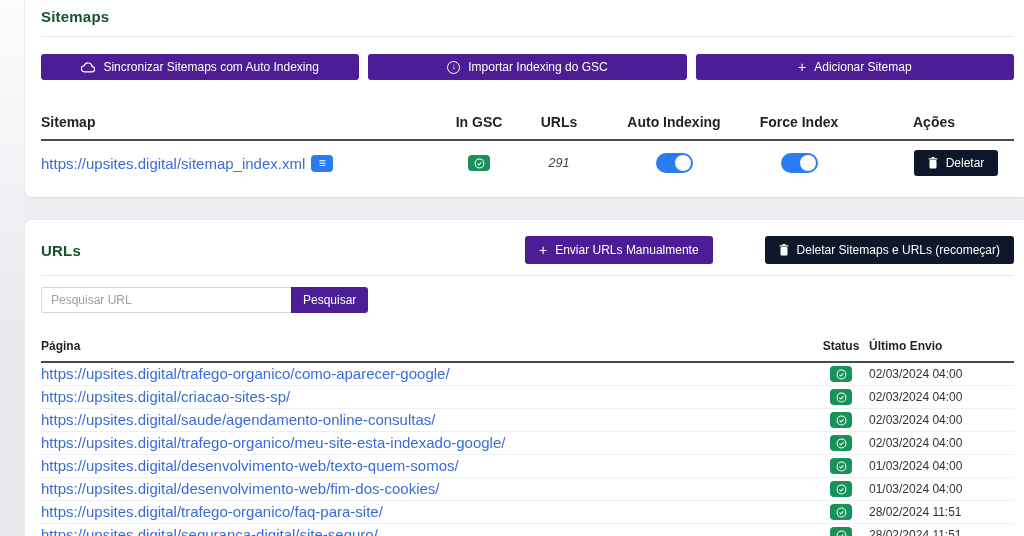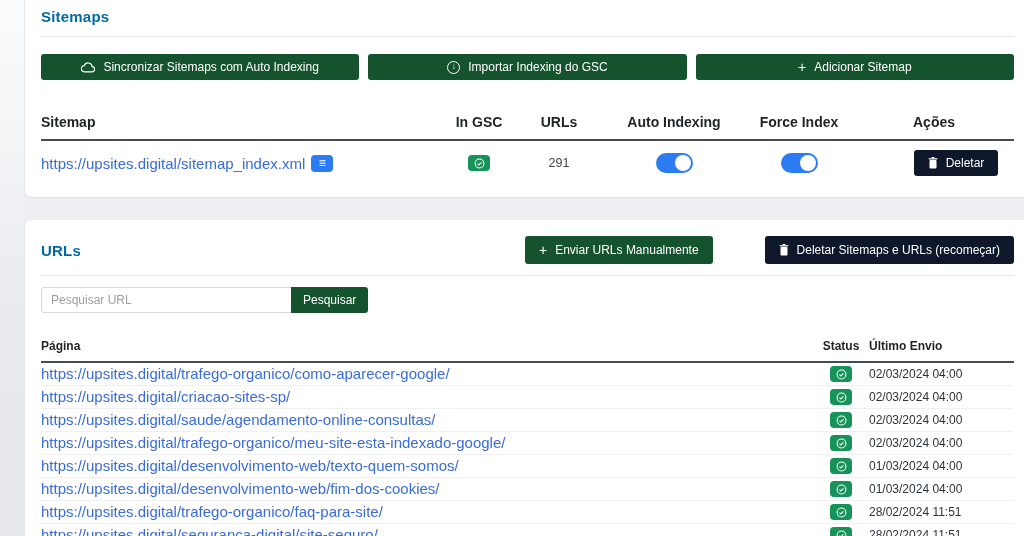--- a/index.html
+++ b/index.html
@@ -15,30 +15,30 @@
   }
   .card {
     position:absolute; left:25px; width:1005px;
     background:#ffffff; border-radius:6px;
     box-shadow:0 1px 2px rgba(16,24,40,.06), 0 0 0 1px rgba(16,24,40,.02);
     padding:16px;
   }
   #card-sitemaps { top:-8px; height:205px; }
   #card-urls { top:220px; height:360px; }
 
-  .section-title { font-size:15px; font-weight:700; color:#0369a1; letter-spacing:.2px; }
+  .section-title { font-size:15px; font-weight:700; color:#14532d; letter-spacing:.2px; }
   .divider { border:none; border-top:1px solid #e7e8ea; margin-top:11px; }
 
   
   .btn {
     display:flex; align-items:center; justify-content:center; gap:8px;
     height:26px; border:none; border-radius:3px; cursor:pointer;
     color:#fff; font-size:12px; font-family:inherit; white-space:nowrap;
   }
-  .btn-blue { background:#14532d; }
+  .btn-blue { background:#4c1d95; }
   .btn-red  { background:#0f172a;margin-left:44px; }
   .btn-row { display:flex; gap:9px; margin-top:17px; }
   .btn-row .btn { flex:1; }
 
   .icon-plus { font-size:14px; font-weight:400; line-height:1; }
   .icon-circle {
     width:13px; height:13px; border:1.2px solid #fff; border-radius:50%;
     display:inline-flex; align-items:center; justify-content:center;
     font-size:8px; line-height:1; color:#fff;
   }
@@ -52,21 +52,21 @@
   .sm-body { padding-top:9px; }
   .cell-sitemap { flex:1; display:flex; align-items:center; gap:6px; }
   .cell-ingsc { width:70px; display:flex; justify-content:center; }
   .cell-urls { width:90px; display:flex; justify-content:center; }
   .cell-auto { width:140px; display:flex; justify-content:center; }
   .cell-force { width:110px; display:flex; justify-content:center; }
   .cell-acoes { width:160px; display:flex; justify-content:center; }
   .sm-head .cell-sitemap { justify-content:flex-start; }
 
   a.url-link { color:#3a6cd8; font-size:15px; text-decoration:none; }
-  .count-text { font-size:12.5px; color:#3c434a; }
+  .count-text { font-size:12.5px; color:#3c434a;font-style:italic; }
 
   .mini-badge {
     background:#2b7bf3; color:#fff; border-radius:4px;
     width:22px; height:17px; display:inline-flex; align-items:center; justify-content:center;
     font-size:12px; line-height:1; cursor:pointer;
   }
   .ok-badge {
     background:#17935a; border-radius:4px; width:22px; height:16px;
     display:inline-flex; align-items:center; justify-content:center;
   }

